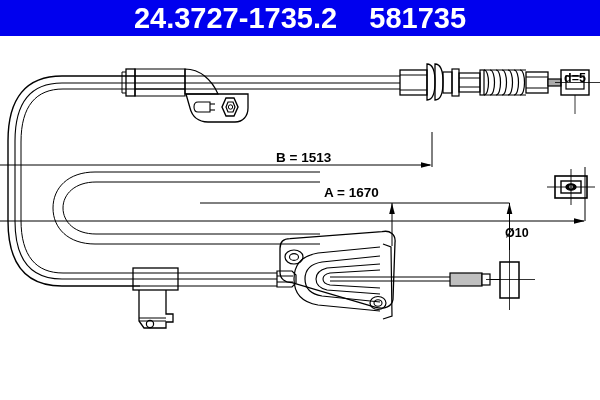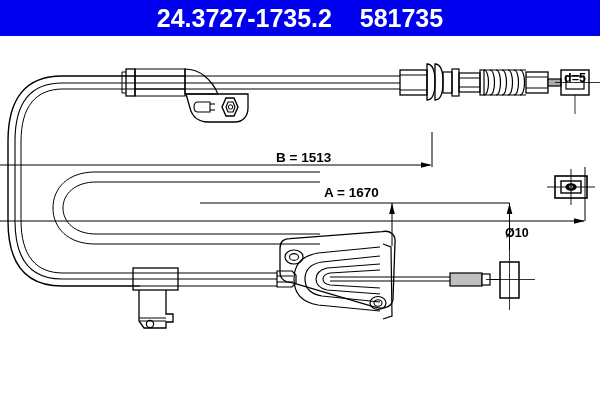--- a/index.html
+++ b/index.html
@@ -23,21 +23,21 @@
     height: 36px;
     background: #0000ee;
     display: flex;
     align-items: center;
     justify-content: center;
   }
   #header-title {
     color: #ffffff;
     font-family: "Liberation Sans", sans-serif;
     font-weight: bold;
-    font-size: 25px;
+    font-size: 29px;
     letter-spacing: 0px;
     white-space: pre;
     line-height: 36px;
   }
   #drawing-area {
     position: absolute;
     left: 0;
     top: 36px;
     width: 600px;
     height: 364px;

